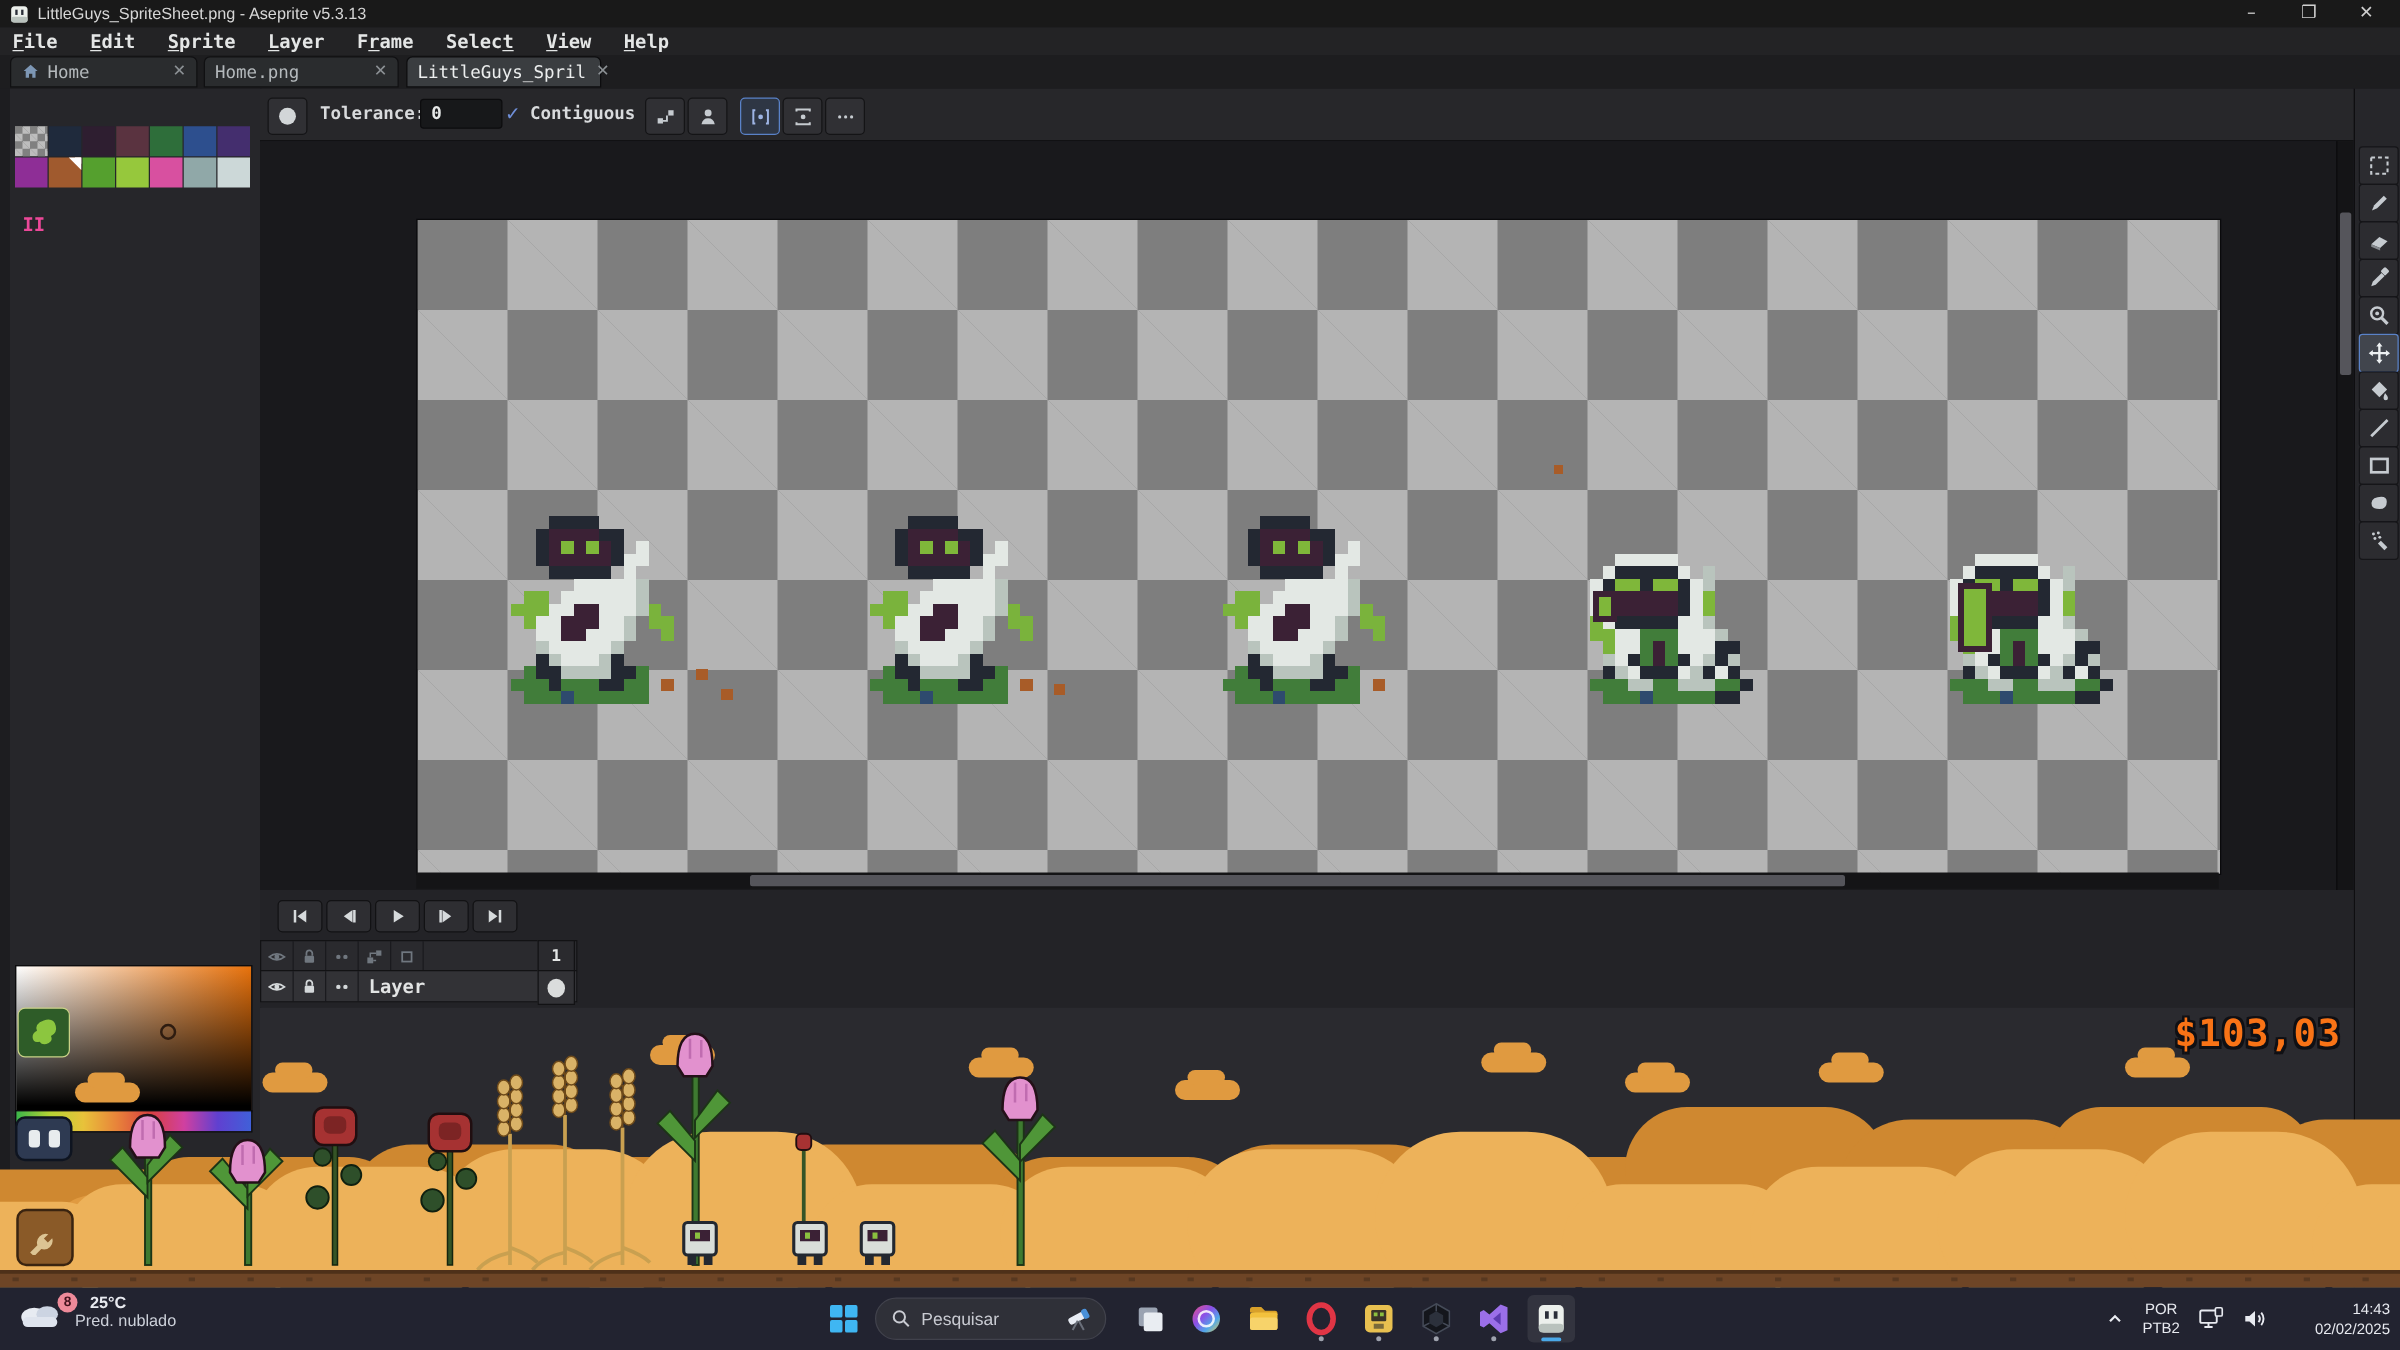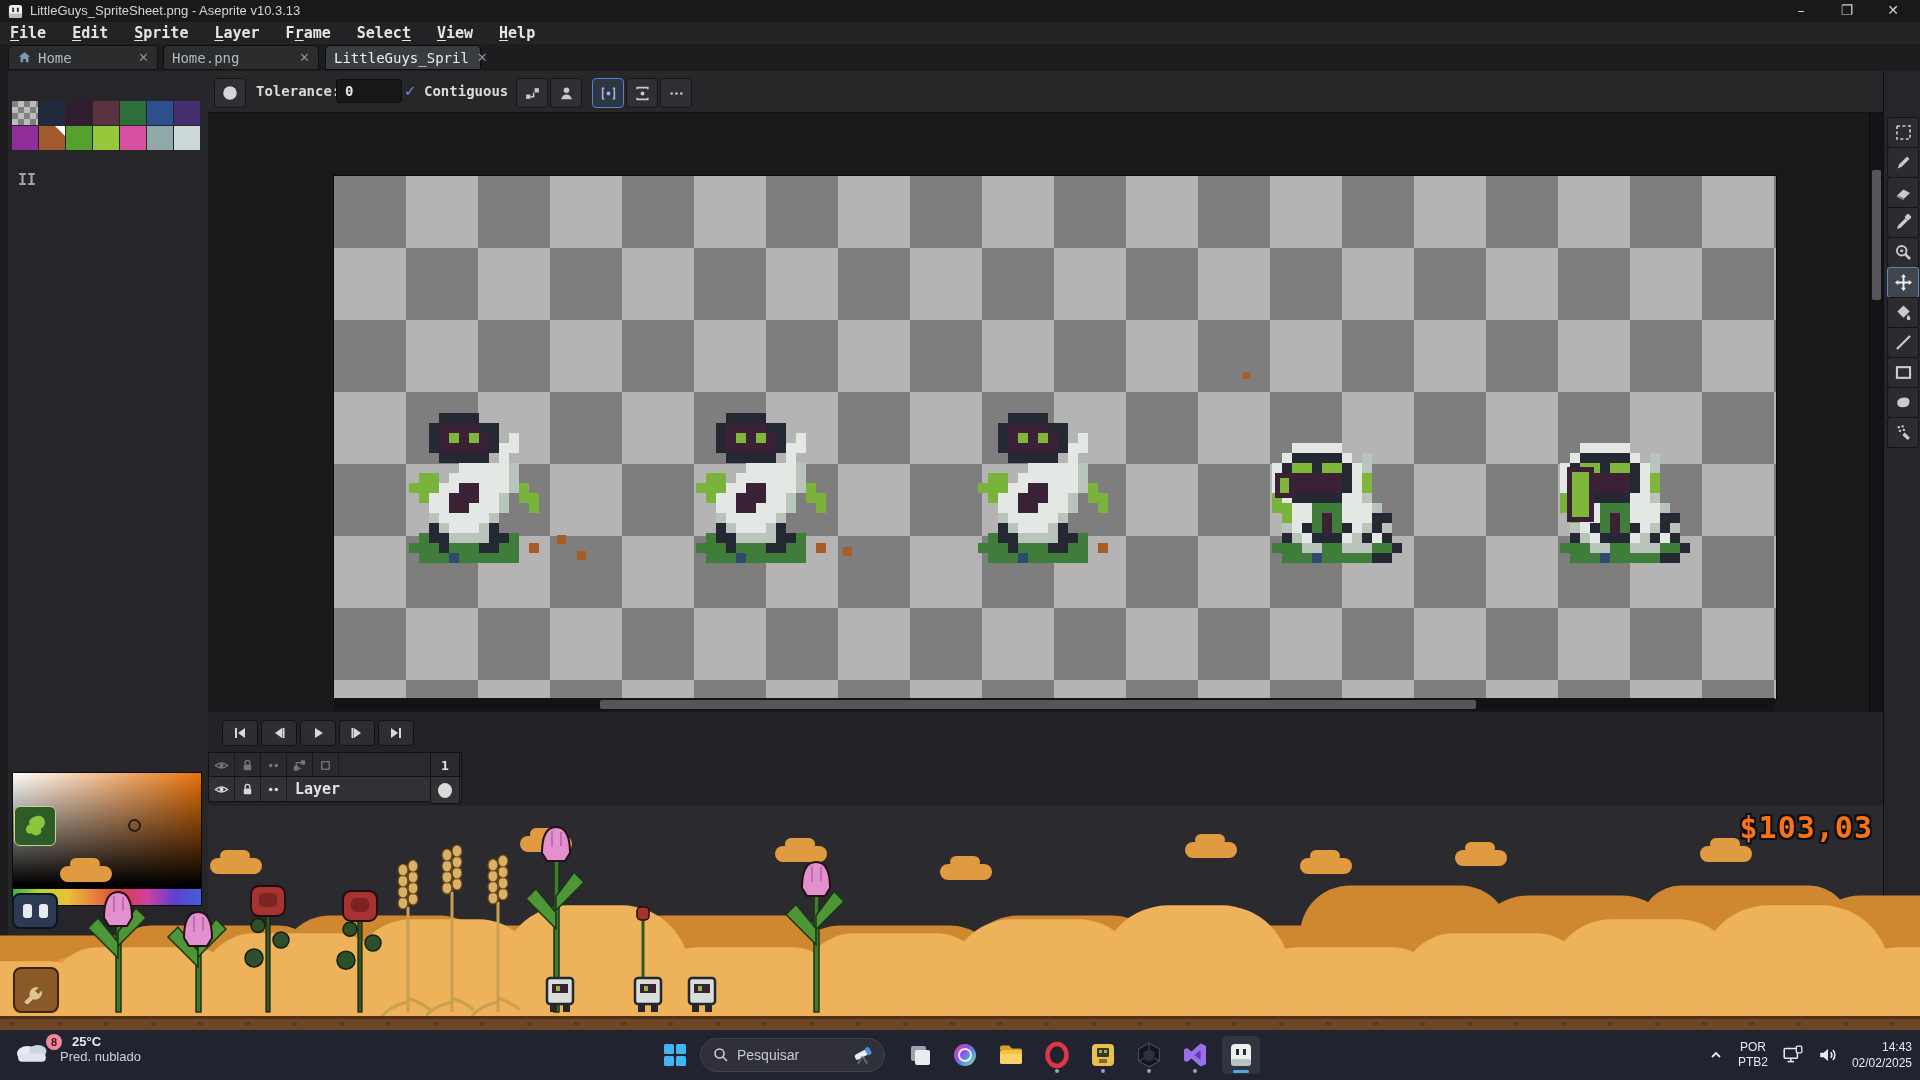--- a/index.html
+++ b/index.html
@@ -30,21 +30,21 @@
   .tolinput{position:absolute;left:128px;top:8px;width:56px;height:22px;background:#17181a;border:1px solid #0c0c0e;
         color:#e6e8e8;font:bold 14px "DejaVu Sans Mono",monospace;padding:0 0 0 8px;border-radius:3px;}
   .checkmark{position:absolute;left:196px;top:11px;color:#6f8fd8;font:bold 15px "DejaVu Sans",sans-serif;}
   
   .leftpanel{left:8px;top:71px;width:200px;height:959px;background:#26262a;border-right:1px solid #0e0e10;}
   .palgrid{position:absolute;left:4px;top:30px;display:grid;grid-template-columns:repeat(7,26px);grid-auto-rows:24px;gap:1px;}
   .swatch{width:26px;height:24px;position:relative;}
   .swatch.checker{background-image:linear-gradient(45deg,#bdbdbd 25%,transparent 25%,transparent 75%,#bdbdbd 75%),
       linear-gradient(45deg,#bdbdbd 25%,#808080 25%,#808080 75%,#bdbdbd 75%);background-size:12px 12px;background-position:0 0,6px 6px;}
   .swatch.marked:after{content:"";position:absolute;right:0;top:0;border:5px solid transparent;border-top-color:#fff;border-right-color:#fff;}
-  .palindex{position:absolute;left:10px;top:100px;color:#a3a3a3;font:bold 15px "DejaVu Sans Mono",monospace;}
+  .palindex{position:absolute;left:10px;top:100px;color:#ec4899;font:bold 15px "DejaVu Sans Mono",monospace;}
   
   .gradbox{position:absolute;left:4px;top:701px;width:188px;height:116px;border:1px solid #0c0c0e;}
   .gradring{position:absolute;width:9px;height:9px;border:2px solid #2e1c10;border-radius:50%;}
   .fgswatch{position:absolute;left:6px;top:735px;width:40px;height:38px;background:#2e5c28;border:1px solid #c9d287;border-radius:6px;
         display:flex;align-items:center;justify-content:center;}
   .huebar{position:absolute;left:4px;top:817px;width:188px;height:16px;border:1px solid #0c0c0e;
         background:linear-gradient(90deg,#3ab54a,#b5d334,#e8c23a,#e8833a,#d84040,#d040a0,#6040d0,#4060d8);}
   
   .editor{left:208px;top:113px;width:1661px;height:599px;background:#19191c;}
   .spritecanvas{position:absolute;left:125px;top:62px;width:1442px;height:523px;border:1px solid #0a0a0c;}
@@ -88,33 +88,33 @@
   .badge{position:absolute;left:34px;top:0px;width:16px;height:16px;border-radius:50%;background:#ee8a99;color:#43121c;
      font:bold 11px "Liberation Sans",sans-serif;display:flex;align-items:center;justify-content:center;}
   .searchpill{position:absolute;left:700px;top:8px;width:185px;height:34px;border-radius:17px;background:#2f3038;border:1px solid #41424c;
      display:flex;align-items:center;color:#c9cbd2;font:14px "Liberation Sans",sans-serif;padding:0 6px 0 12px;box-sizing:border-box;}
   .appicon{position:absolute;top:6px;width:38px;height:38px;display:flex;align-items:center;justify-content:center;border-radius:5px;}
   .appicon.active{background:#33343f;}
   .rundot{position:absolute;bottom:1px;left:17px;width:4px;height:4px;border-radius:2px;background:#9ea2ad;}
   .activebar{position:absolute;bottom:1px;left:11px;width:16px;height:3px;border-radius:2px;background:#4aa8e8;}
   .tray{position:absolute;right:8px;top:0;height:50px;display:flex;align-items:center;gap:14px;color:#e8eaf0;}
   .lang{font:12px "Liberation Sans",sans-serif;text-align:center;line-height:15px;}
-  .clock{font:12px "Liberation Sans",sans-serif;text-align:right;line-height:16px;}
+  .clock{font:12px "Liberation Sans",sans-serif;text-align:right;line-height:16px;margin-left:24px;}
 </style>
 </head>
 <body>
 
 <div class="abs titlebar">
   <svg class="abs" style="left:8px;top:4px" width="15" height="15" viewBox="0 0 16 16">
     <rect x="1" y="1" width="14" height="14" rx="3" fill="#ecf0ec"></rect>
       <rect x="1" y="10" width="14" height="5" rx="2" fill="#b9c2bd"></rect>
     <rect x="4.5" y="4" width="2" height="4.5" fill="#2a2e38"></rect>
       <rect x="9.5" y="4" width="2" height="4.5" fill="#2a2e38"></rect>
   </svg>
-  <span class="apptitle">LittleGuys_SpriteSheet.png - Aseprite v10.3.13</span>
+  <span class="apptitle">LittleGuys_SpriteSheet.png - Aseprite v5.3.13</span>
   <div class="winctl" style="right:96px">–</div>
   <div class="winctl" style="right:50px">❐</div>
   <div class="winctl" style="right:4px">✕</div>
 </div>
 
 <div class="abs menubar">
     <span class="menu-item"><u>F</u>ile</span>
     <span class="menu-item"><u>E</u>dit</span>
     <span class="menu-item"><u>S</u>prite</span>
     <span class="menu-item"><u>L</u>ayer</span>

